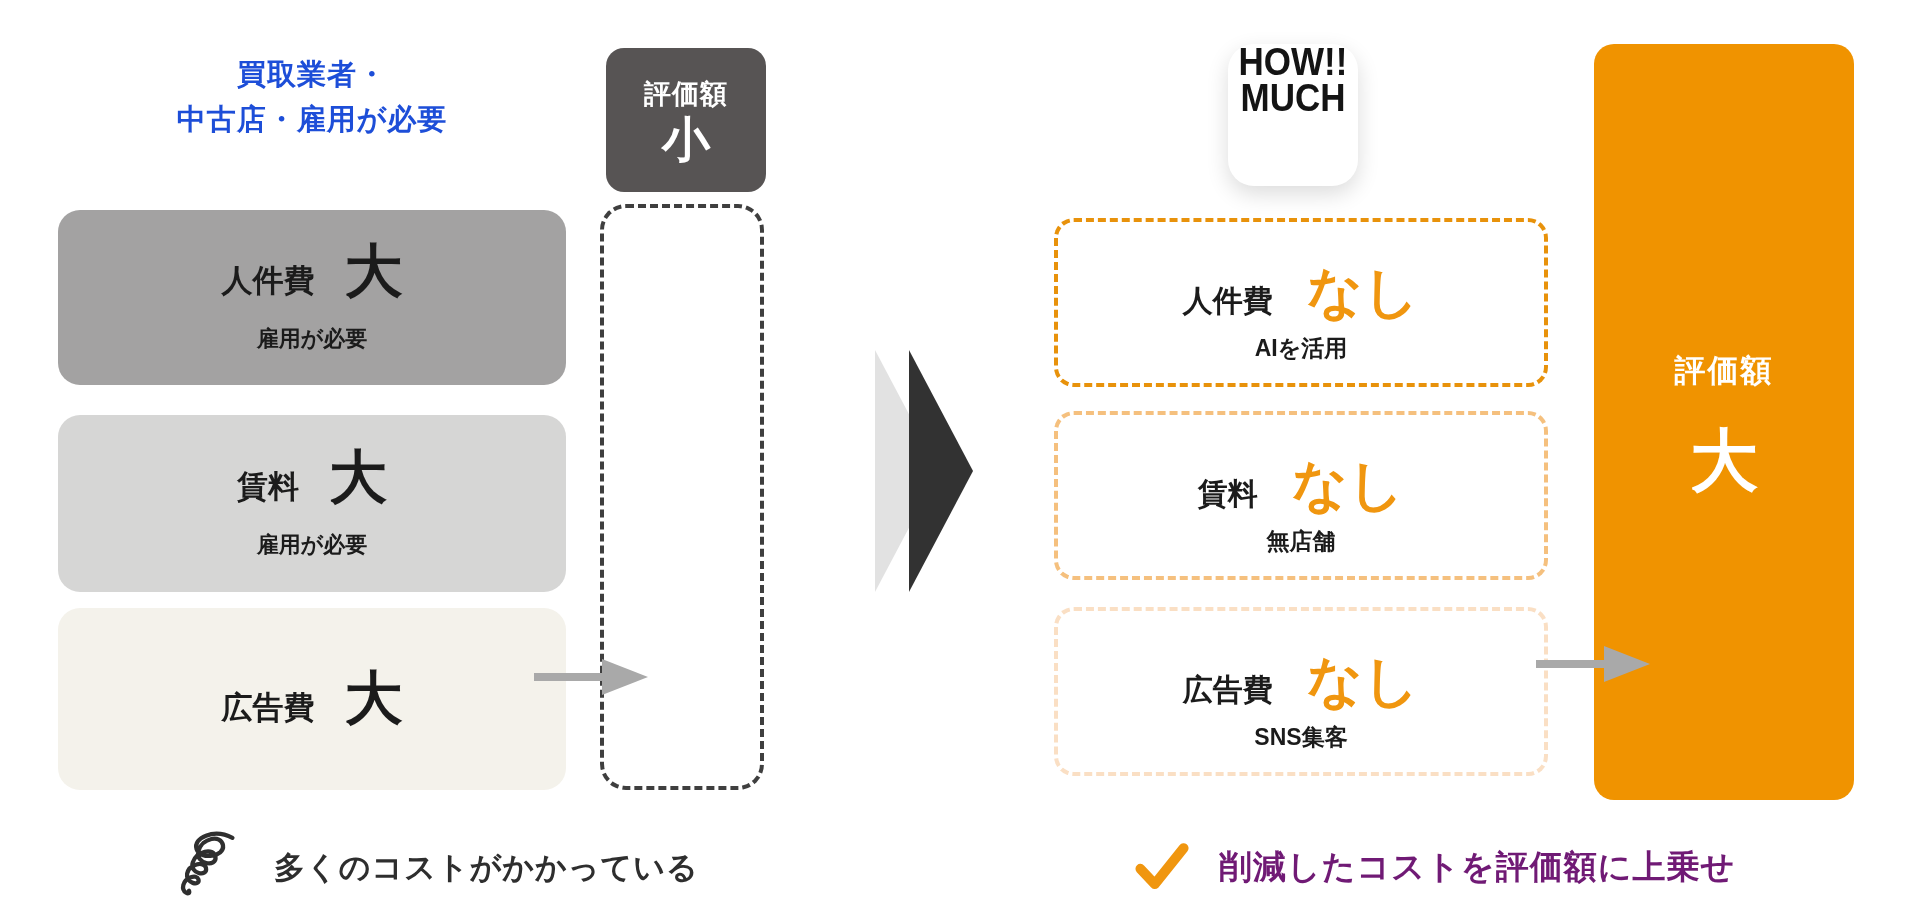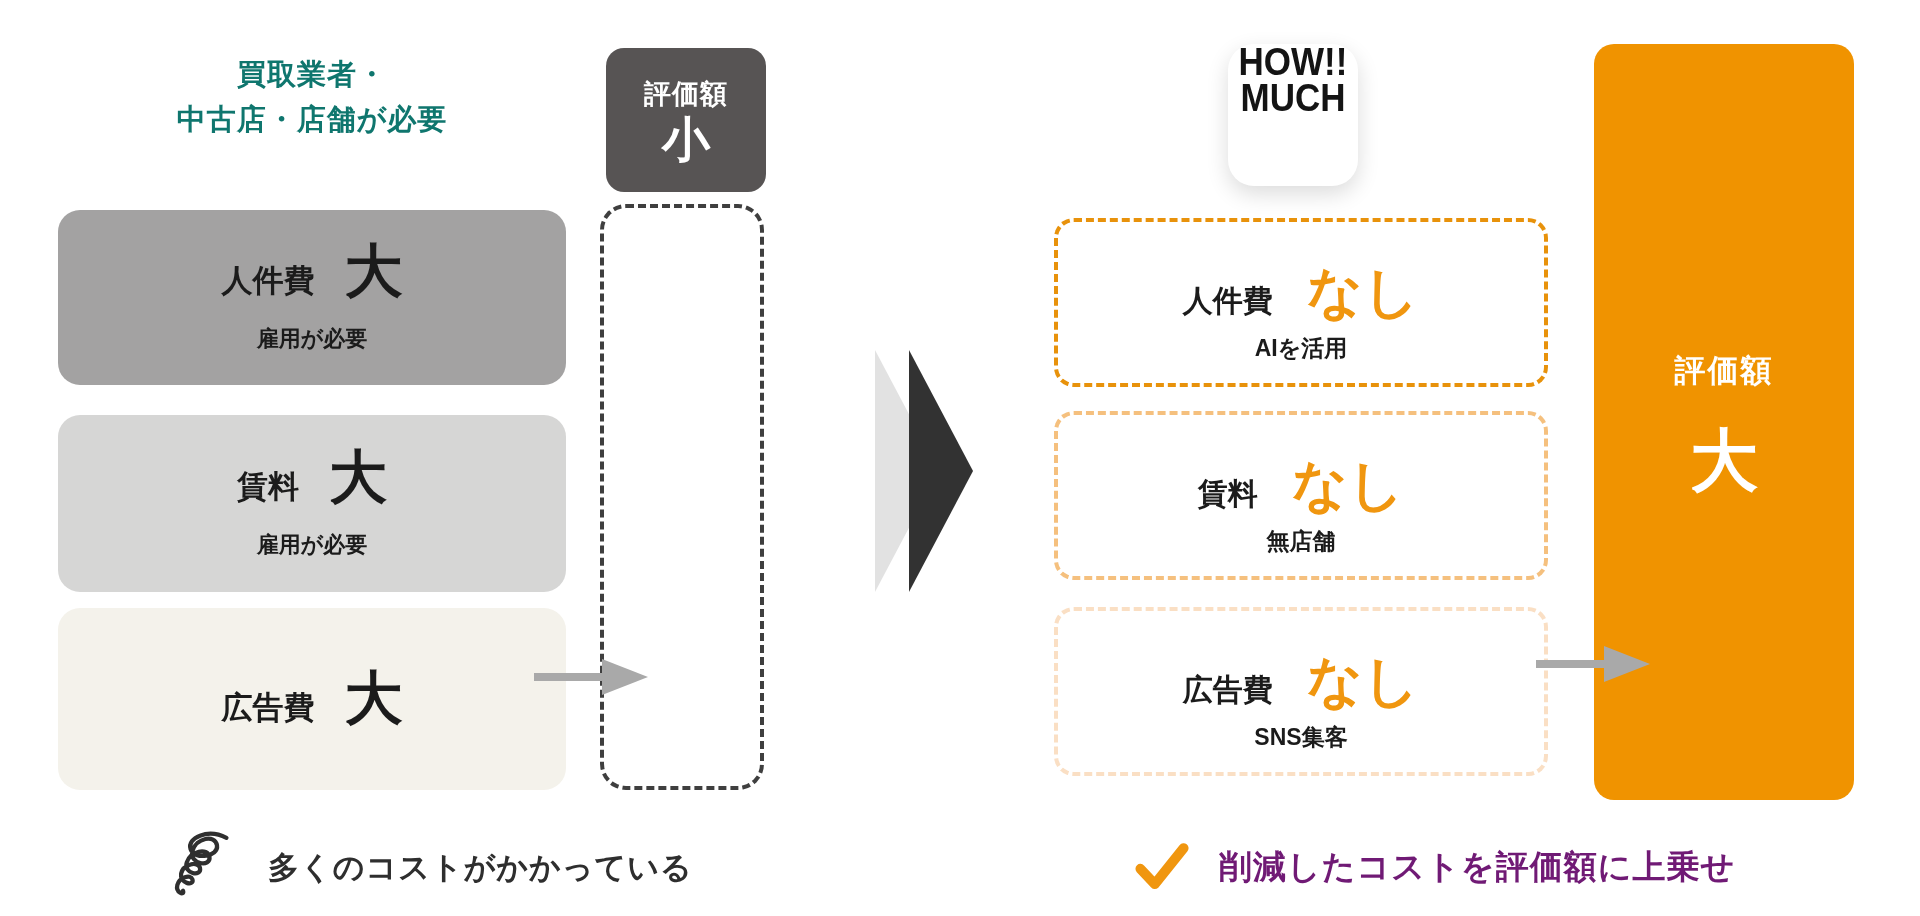--- a/index.html
+++ b/index.html
@@ -6,21 +6,21 @@
   html,body { background:#ffffff; }
   body { font-family:"Liberation Sans","DejaVu Sans",sans-serif; }
   .canvas {
     position:relative; width:1920px; height:916px; background:#ffffff;
     overflow:hidden;
   }
 
   
   .left-title {
     position:absolute; left:58px; top:52px; width:508px;
-    text-align:center; font-size:29px; font-weight:bold; color:#0f766e;
+    text-align:center; font-size:29px; font-weight:bold; color:#1d4ed8;
     line-height:1.55; letter-spacing:1px;
   }
   .badge-small {
     position:absolute; left:606px; top:48px; width:160px; height:144px;
     background:#575454; border-radius:18px; color:#ffffff;
     display:flex; flex-direction:column; align-items:center; justify-content:center;
     gap:4px;
   }
   .badge-small .badge-label { font-size:27px; font-weight:bold; letter-spacing:1px; }
   .badge-small .badge-value { font-size:48px; font-weight:bold; line-height:1; }
@@ -37,21 +37,21 @@
   .box-1 { top:210px; height:175px; background:#a3a2a2; }
   .box-2 { top:415px; height:177px; background:#d6d6d5; }
   .box-3 { top:608px; height:182px; background:#f4f2eb; }
 
   .dashed-left-box {
     position:absolute; left:600px; top:204px; width:164px; height:586px;
     border:4px dashed #3f3f3f; border-radius:26px; background:transparent;
   }
   .arrow-left { position:absolute; left:532px; top:655px; width:120px; height:44px; z-index:3; }
 
-  .left-footer { position:absolute; left:166px; top:828px; display:flex; align-items:center; gap:34px; }
+  .left-footer { position:absolute; left:172px; top:828px; display:flex; align-items:center; gap:34px; }
   .swirl-icon { width:68px; height:80px; }
   .left-footer-text { font-size:31px; font-weight:bold; color:#2e2e2e; letter-spacing:1px; }
 
   
   .center-chevrons { position:absolute; left:875px; top:348px; width:100px; height:246px; }
 
   
   .logo-howmuch {
     position:absolute; left:1228px; top:44px; width:130px; height:142px;
     background:#ffffff; border-radius:26px;
@@ -90,21 +90,21 @@
   .check-icon { width:54px; height:54px; }
   .right-footer-text { font-size:33px; font-weight:bold; color:#701a75; letter-spacing:1px; }
 </style>
 </head>
 <body>
 
 <div class="canvas">
 
   <div class="left-title">
     <span>買取業者・</span><br>
-    <span>中古店・店舗が必要</span>
+    <span>中古店・雇用が必要</span>
   </div>
 
   <div class="badge-small">
     <span class="badge-label">評価額</span>
     <span class="badge-value">小</span>
   </div>
 
   <div class="cost-box box-1">
     <div class="box-main">
       <span class="box-name">人件費</span>

